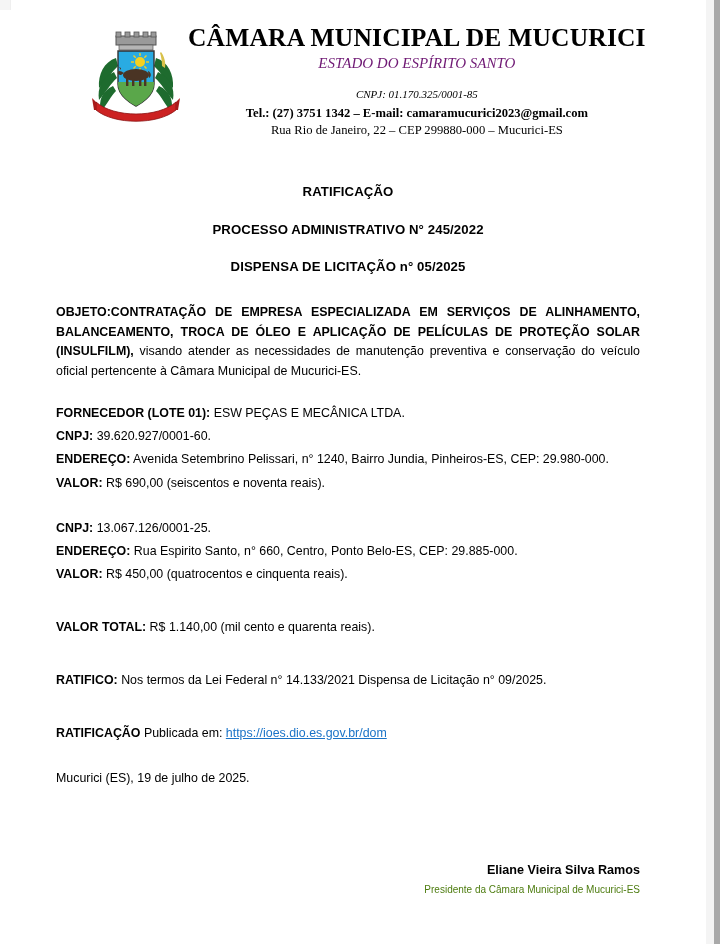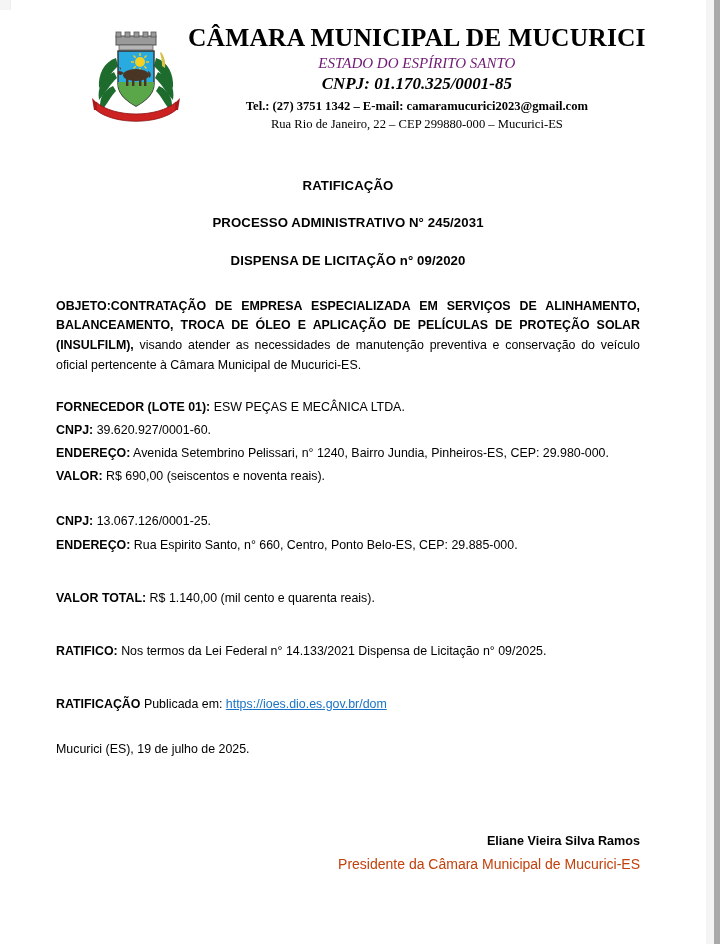--- a/index.html
+++ b/index.html
@@ -96,25 +96,24 @@
     font-family: "Liberation Serif", serif;
     font-style: italic;
     font-size: 15px;
     color: #701a75;
     line-height: 1.25;
     margin-top: 1px;
   }
   .org-cnpj {
     font-family: "Liberation Serif", serif;
     font-style: italic;
-    font-size: 17px;
+    font-size: 11px;
     color: #000;
     line-height: 1.3;
-    margin-top: 1px;
-    font-weight: bold;
+    margin-top: 15px;
   }
   .org-contact {
     font-family: "Liberation Serif", serif;
     font-weight: bold;
     font-size: 12.6px;
     color: #000;
     line-height: 1.3;
     margin-top: 3px;
   }
   .org-address {
@@ -170,22 +169,22 @@
     margin-top: 72px;
     text-align: right;
   }
   .sign-name {
     font-weight: bold;
     font-size: 12.6px;
     color: #000;
     line-height: 1.6;
   }
   .sign-role {
-    font-size: 14px;
-    color: #c2410c;
+    font-size: 10px;
+    color: #4d7c0f;
     line-height: 1.6;
     margin-top: 2px;
   }
 </style>
 </head>
 <body>
 
 <div id="viewer">
 
   <div class="gutter-left"></div>
@@ -260,22 +259,22 @@
           <div class="org-title">CÂMARA MUNICIPAL DE MUCURICI</div>
           <div class="org-state">ESTADO DO ESPÍRITO SANTO</div>
           <div class="org-cnpj">CNPJ: 01.170.325/0001-85</div>
           <div class="org-contact">Tel.: (27) 3751 1342 – E-mail: camaramucurici2023@gmail.com</div>
           <div class="org-address">Rua Rio de Janeiro, 22 – CEP 299880-000 – Mucurici-ES</div>
         </div>
       </div>
 
       <div class="title-block">
         <div class="title-line">RATIFICAÇÃO</div>
-        <div class="title-line">PROCESSO ADMINISTRATIVO N° 245/2031</div>
-        <div class="title-line">DISPENSA DE LICITAÇÃO n° 09/2020</div>
+        <div class="title-line">PROCESSO ADMINISTRATIVO N° 245/2022</div>
+        <div class="title-line">DISPENSA DE LICITAÇÃO n° 05/2025</div>
       </div>
 
       <div class="body-block">
 
         <p class="para objeto"><span class="b">OBJETO:</span><span class="b">CONTRATAÇÃO DE EMPRESA ESPECIALIZADA EM SERVIÇOS DE ALINHAMENTO, BALANCEAMENTO, TROCA DE ÓLEO E APLICAÇÃO DE PELÍCULAS DE PROTEÇÃO SOLAR (INSULFILM),</span><span> visando atender as necessidades de manutenção preventiva e conservação do veículo oficial pertencente à Câmara Municipal de Mucurici-ES.</span></p>
 
         <div class="spacer-md"></div>
 
         <p class="line"><span class="b">FORNECEDOR (LOTE 01):</span><span> ESW PEÇAS E MECÂNICA LTDA.</span></p>
 
@@ -285,20 +284,21 @@
 
         <p class="line"><span class="b">VALOR:</span><span> R$ 690,00 (seiscentos e noventa reais).</span></p>
 
         <div class="spacer-md"></div>
 
 
         <p class="line"><span class="b">CNPJ:</span><span> 13.067.126/0001-25.</span></p>
 
         <p class="line"><span class="b">ENDEREÇO:</span><span> Rua Espirito Santo, n° 660, Centro, Ponto Belo-ES, CEP: 29.885-000.</span></p>
 
+        <p class="line"><span class="b">VALOR:</span><span> R$ 450,00 (quatrocentos e cinquenta reais).</span></p>
 
         <div class="spacer-lg"></div>
 
         <p class="line"><span class="b">VALOR TOTAL:</span><span> R$ 1.140,00 (mil cento e quarenta reais).</span></p>
 
         <div class="spacer-lg"></div>
 
         <p class="line"><span class="b">RATIFICO:</span><span> Nos termos da Lei Federal n° 14.133/2021 Dispensa de Licitação n° 09/2025.</span></p>
 
         <div class="spacer-lg"></div>

